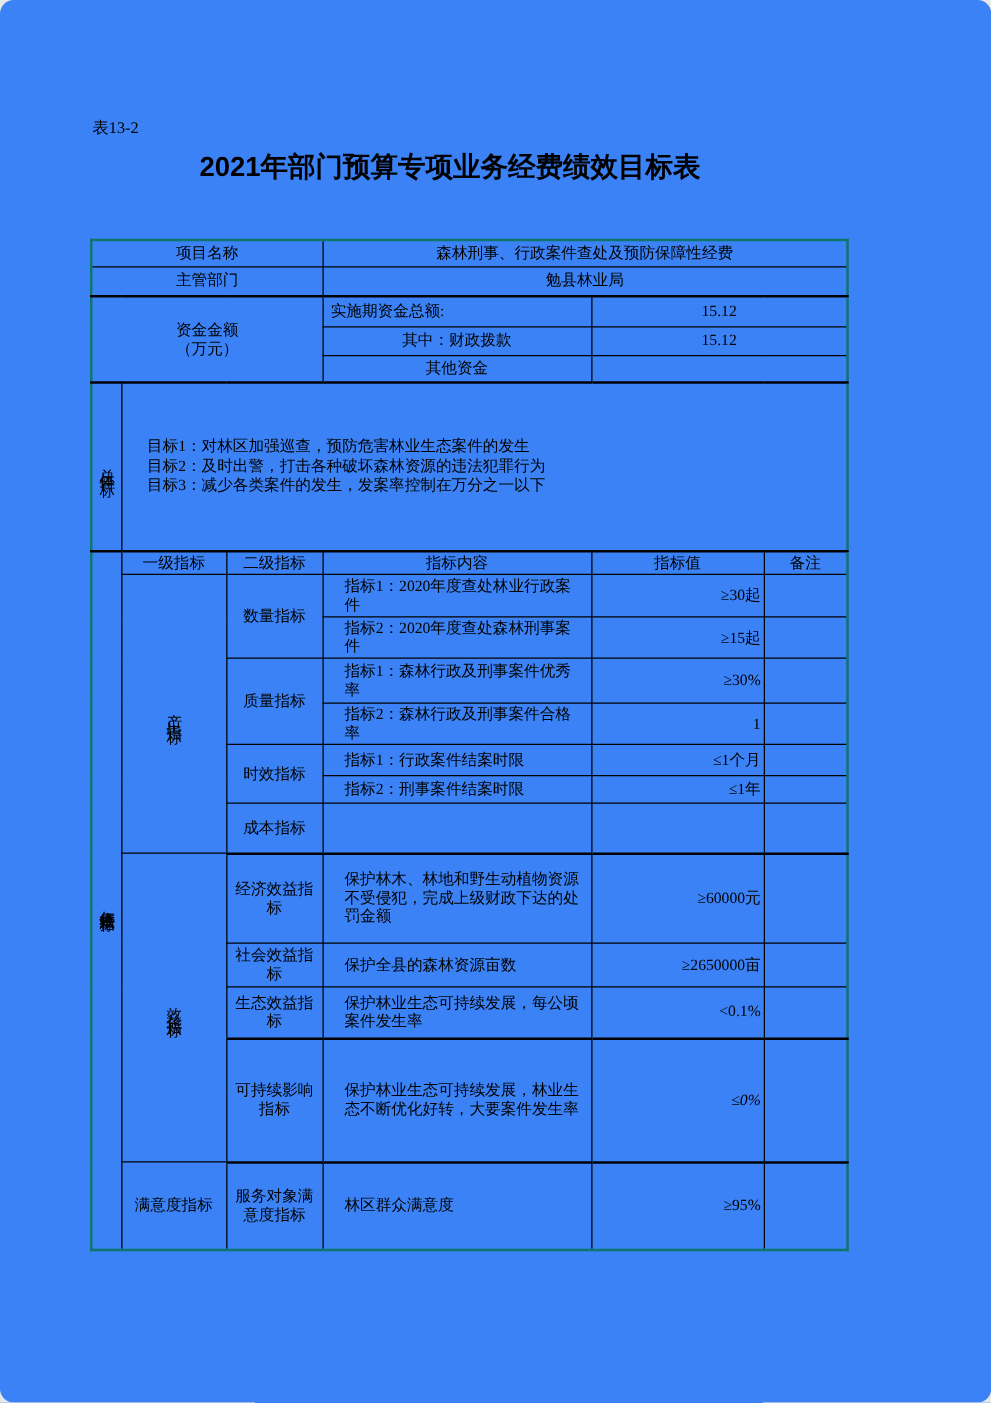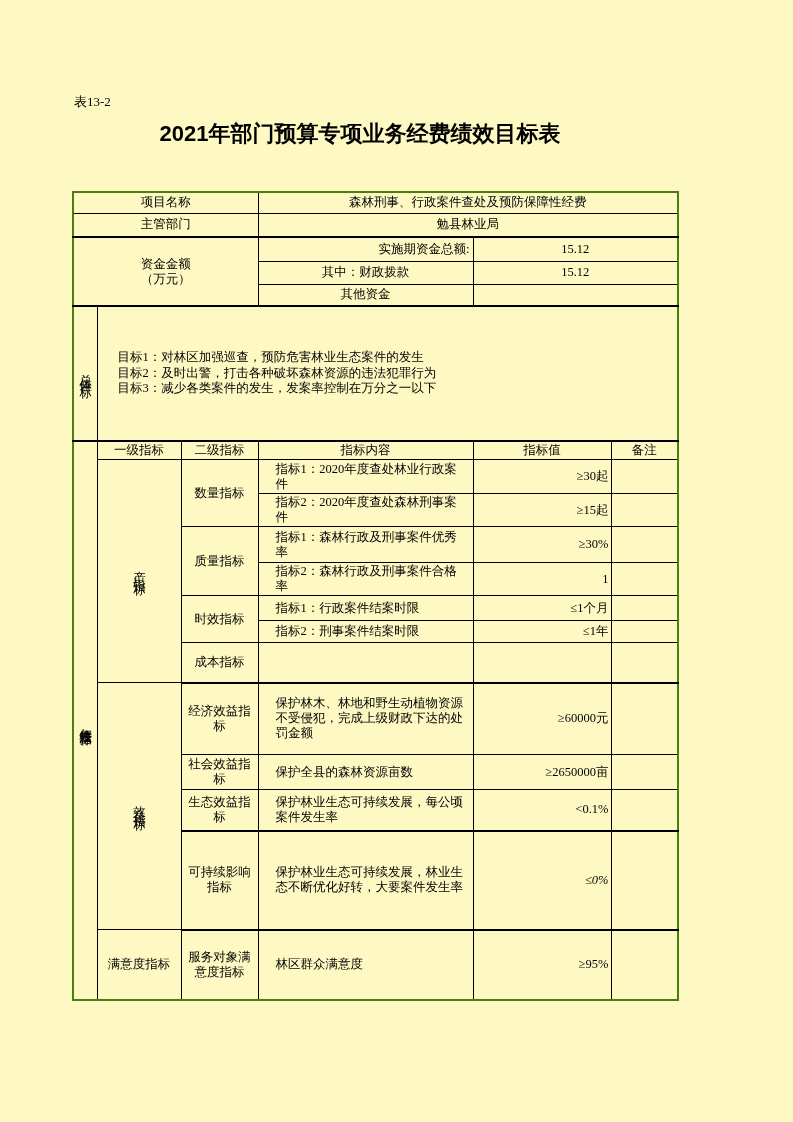--- a/index.html
+++ b/index.html
@@ -1,53 +1,54 @@
 <!DOCTYPE html>
 <html><head>
 <meta charset="utf-8">
 <style>
   html,body { margin:0; padding:0; background:#e8e8e8; }
   .page {
     position: relative;
     width: 793px; height: 1122px;
     margin: 0 auto;
-    background: #fef9c3;
+    background: #3b82f6;
     color: #000;
     font-family: "Liberation Serif", "DejaVu Serif", serif;
+    border-radius: 11px;
   }
   .sheet-label {
     position: absolute; left: 74px; top: 93px;
     font-size: 13px;
   }
   .doc-title {
     position: absolute; left: 40px; top: 119px; width: 640px;
     text-align: center;
     font-size: 22px; font-weight: bold;
     font-family: "Liberation Sans", "DejaVu Sans", sans-serif;
   }
   table.main {
     position: absolute; left: 72px; top: 191px;
     width: 605px;
     border-collapse: collapse; table-layout: fixed;
-    border: 2px solid #4d7c0f;
+    border: 2px solid #0f766e;
   }
   td {
     border: 1px solid #000;
     font-size: 12.5px;
     line-height: 15px;
     padding: 1px 3px;
     vertical-align: middle;
     overflow: hidden;
     word-break: break-all;
   }
   td.bb2 { border-bottom-width: 2px; }
   .c   { text-align: center; }
   .content { text-align: left; padding-left: 17px; padding-right: 4px; }
   .val { text-align: right; padding-right: 2px; padding-left: 24px; }
-  .fund-first { text-align: right; padding-left: 6px; }
+  .fund-first { text-align: left; padding-left: 6px; }
   .vert { text-align: center; vertical-align: middle; padding: 0; }
   .vert span {
     display: inline-block;
     writing-mode: vertical-lr;
     text-orientation: upright;
     letter-spacing: 4px;
   }
   .vert span.tight { letter-spacing: 1px; }
   .goal { padding-left: 20px; }
   .goal div { line-height: 15.5px; }

